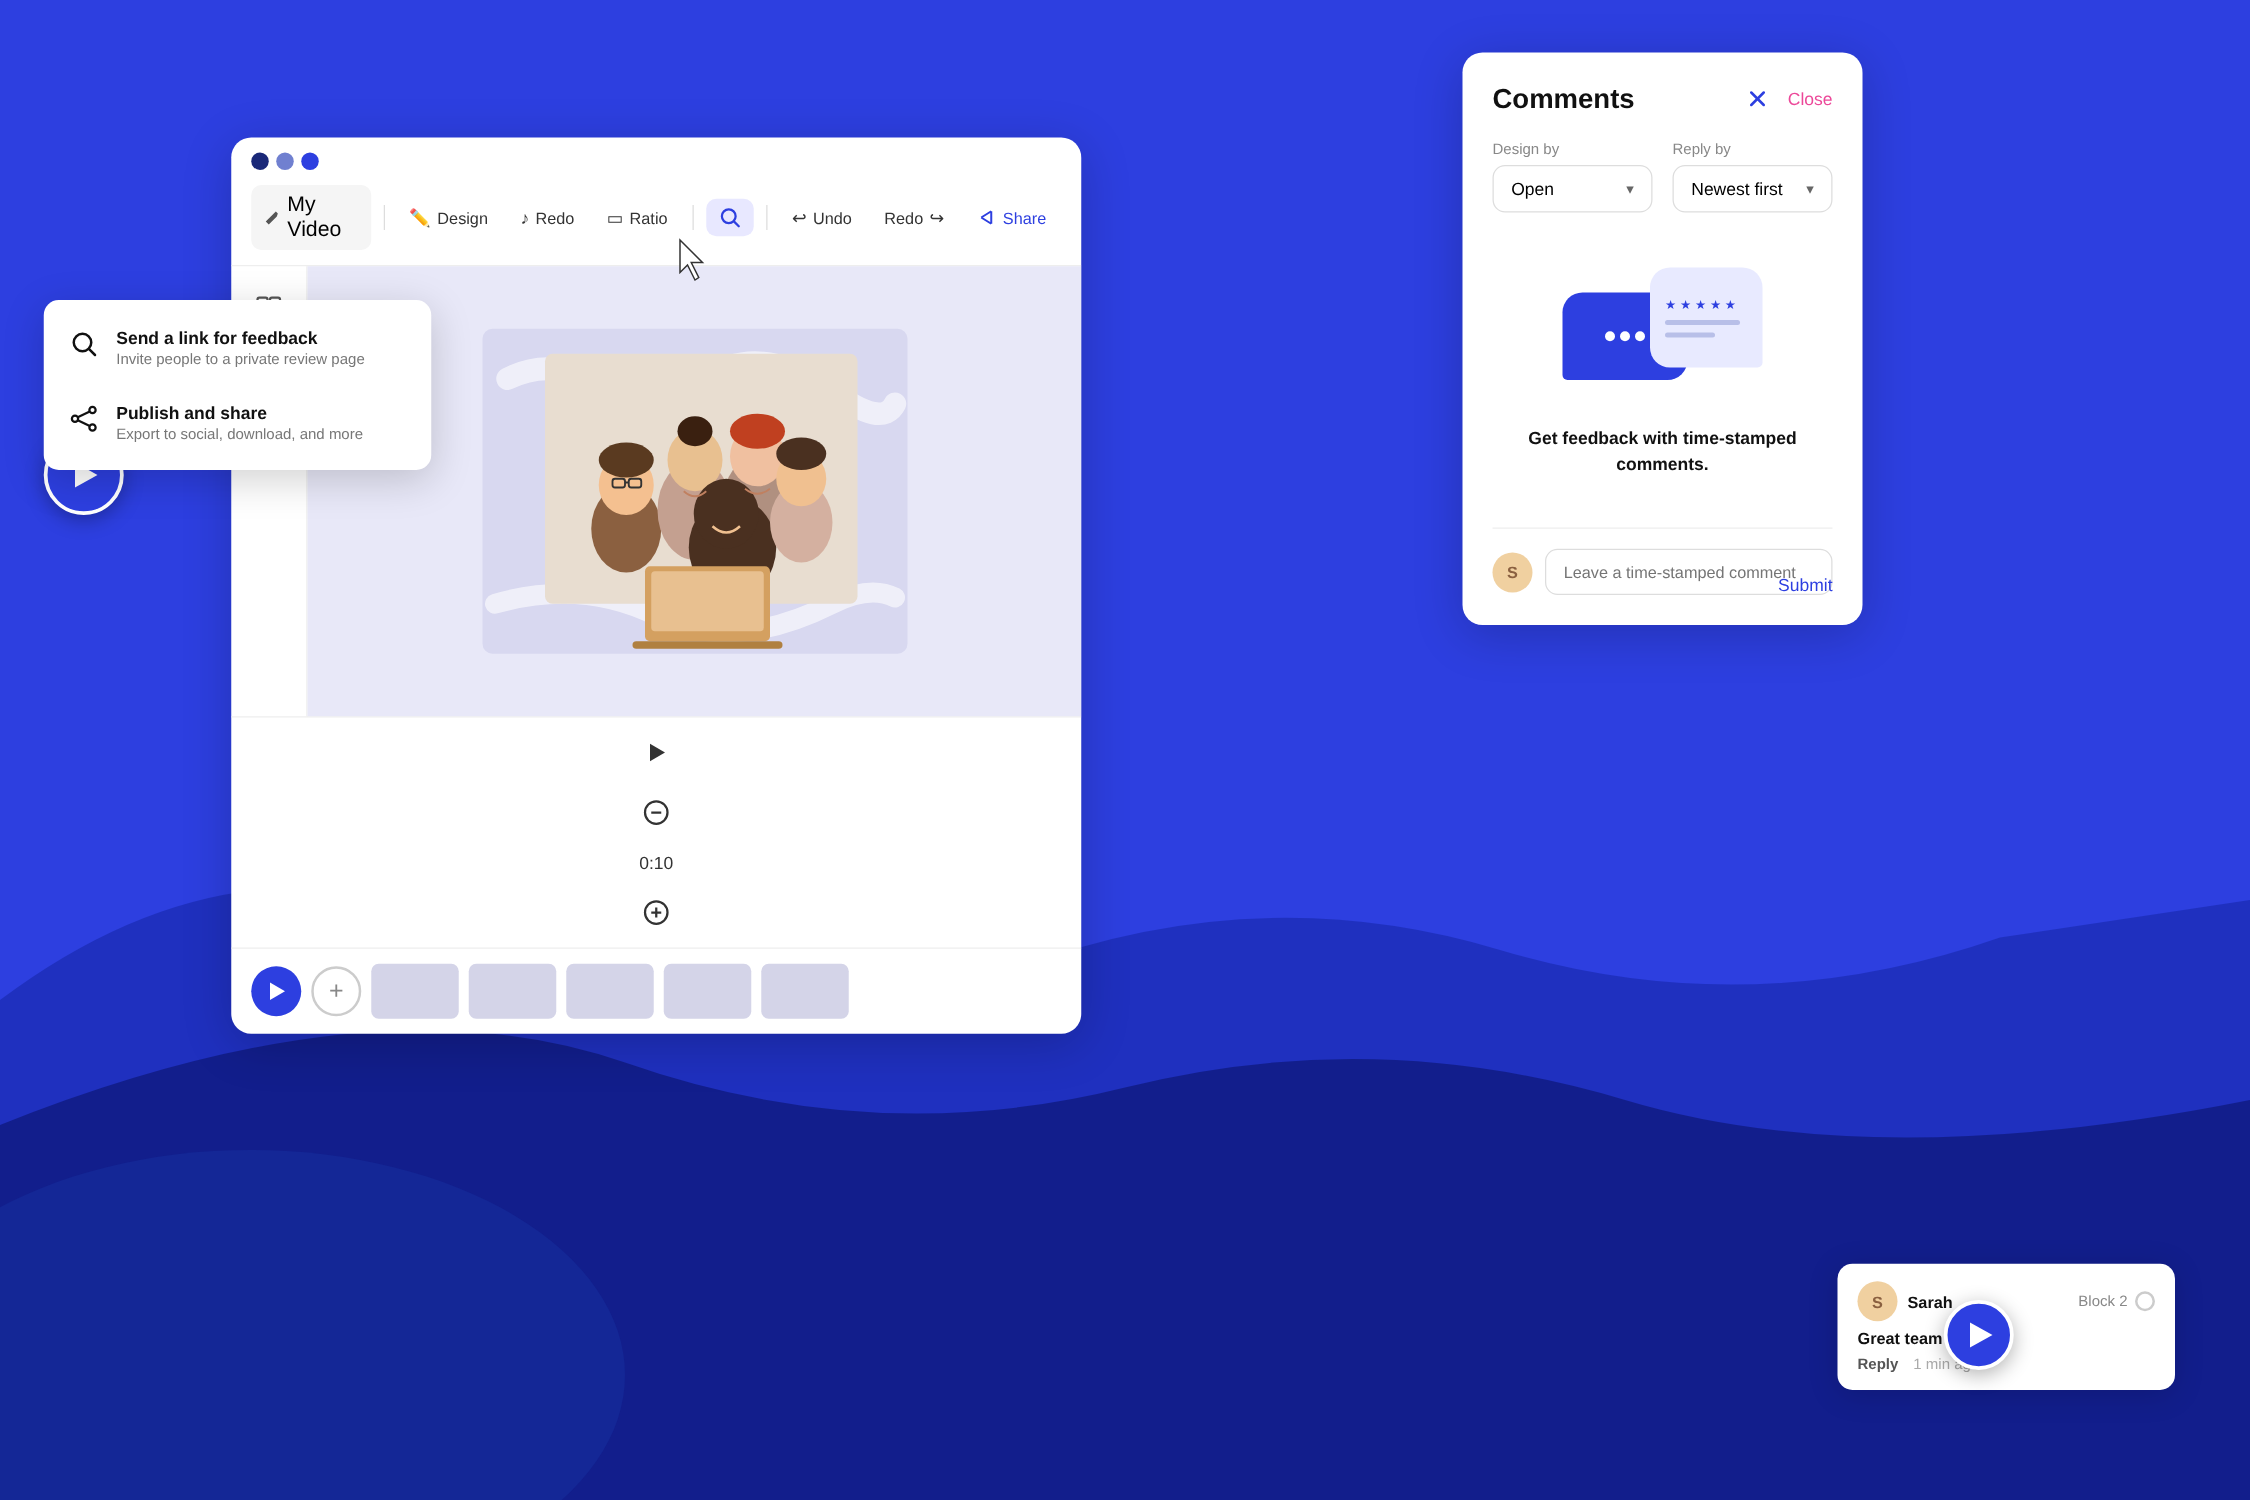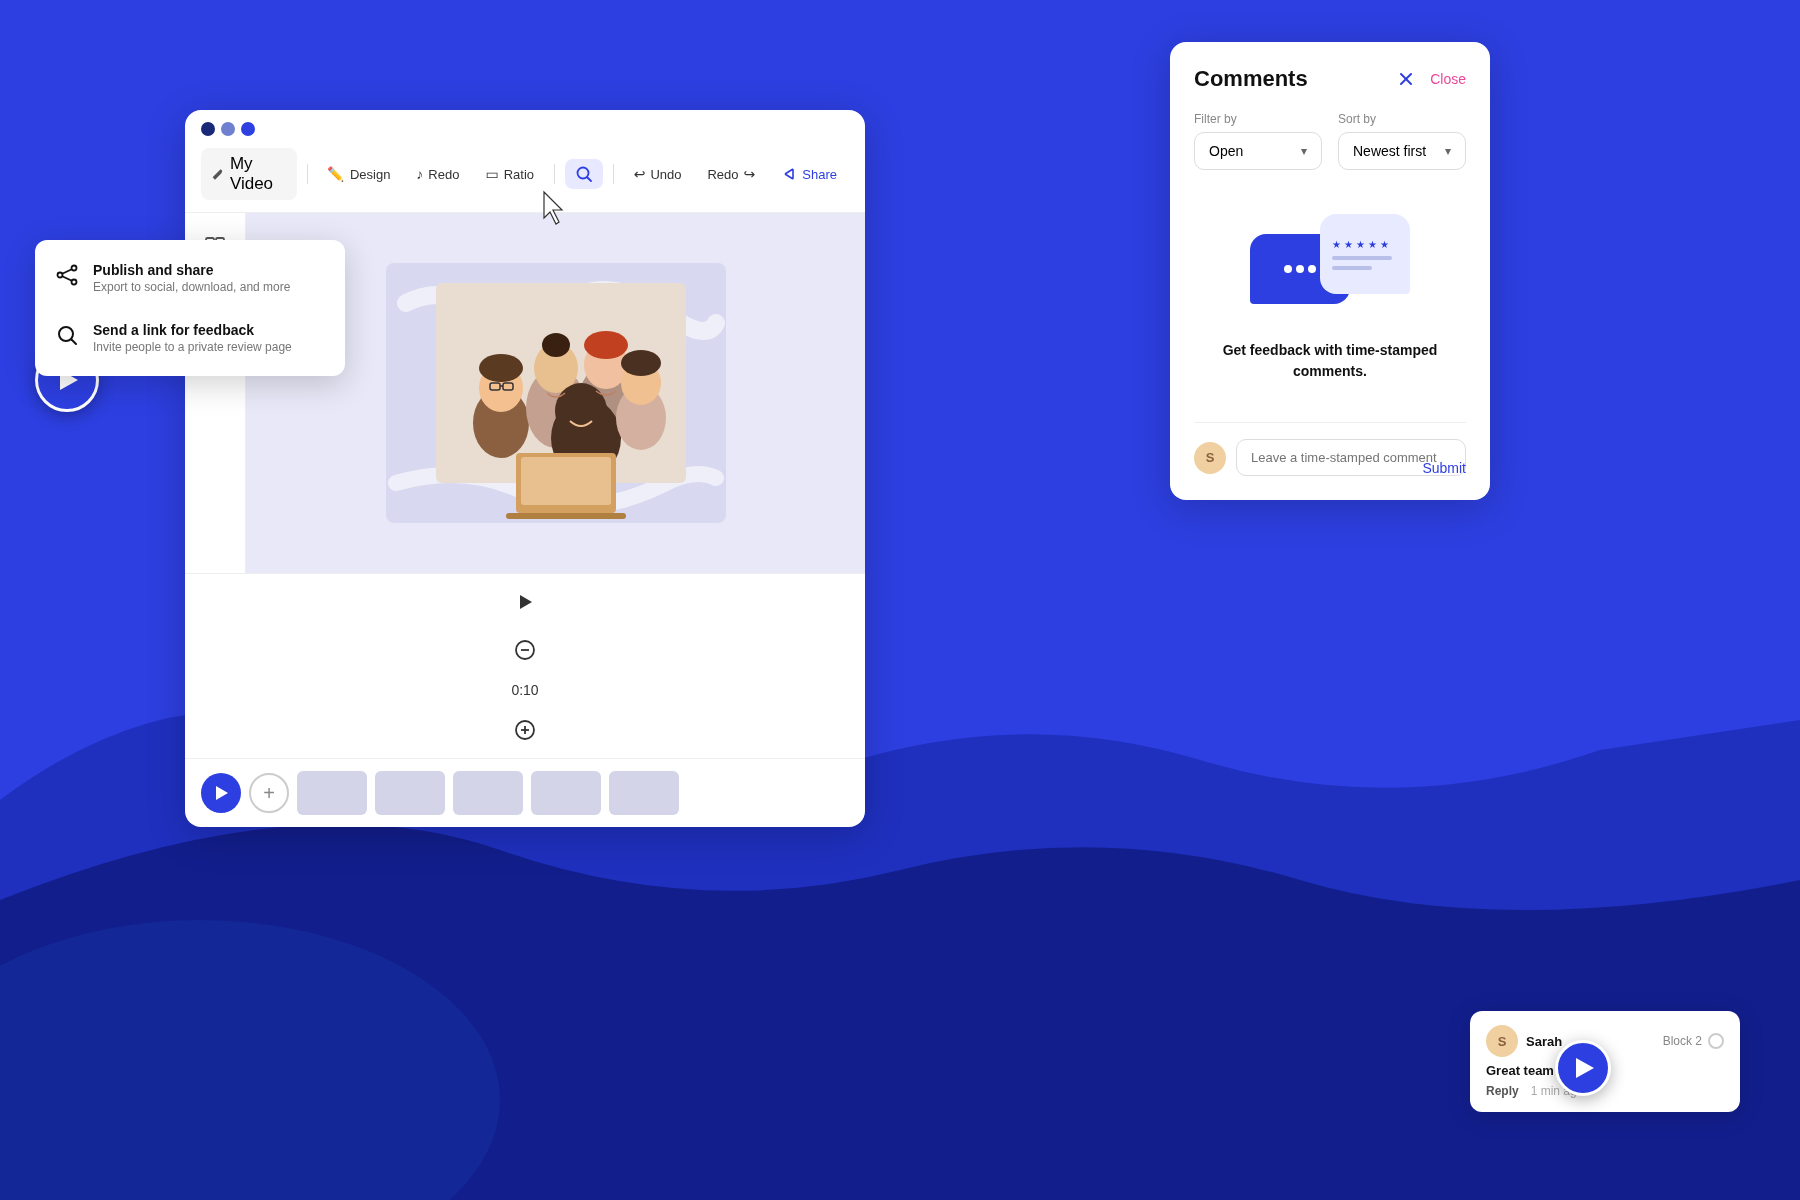--- a/index.html
+++ b/index.html
@@ -586,42 +586,42 @@
 <div class="play-float-left">
   <div class="play-btn-float">
     <div class="triangle"></div>
   </div>
 </div>
 
 <div class="share-menu">
   <div class="share-menu-item">
     <div class="share-menu-icon">
       <svg width="22" height="22" viewBox="0 0 22 22" fill="none">
+        <circle cx="10" cy="10" r="7" stroke="#111" stroke-width="2"></circle>
+        <line x1="15.5" y1="15.5" x2="20" y2="20" stroke="#111" stroke-width="2" stroke-linecap="round"></line>
+      </svg>
+    </div>
+    <div class="share-menu-text">
+      <h4>Send a link for feedback</h4>
+      <p>Invite people to a private review page</p>
+    </div>
+  </div>
+  <div class="share-menu-item">
+    <div class="share-menu-icon">
+      <svg width="22" height="22" viewBox="0 0 22 22" fill="none">
         <circle cx="18" cy="4" r="2.5" stroke="#111" stroke-width="1.8"></circle>
         <circle cx="18" cy="18" r="2.5" stroke="#111" stroke-width="1.8"></circle>
         <circle cx="4" cy="11" r="2.5" stroke="#111" stroke-width="1.8"></circle>
         <line x1="6.2" y1="9.8" x2="15.8" y2="5.2" stroke="#111" stroke-width="1.8"></line>
         <line x1="6.2" y1="12.2" x2="15.8" y2="16.8" stroke="#111" stroke-width="1.8"></line>
       </svg>
     </div>
     <div class="share-menu-text">
       <h4>Publish and share</h4>
       <p>Export to social, download, and more</p>
-    </div>
-  </div>
-  <div class="share-menu-item">
-    <div class="share-menu-icon">
-      <svg width="22" height="22" viewBox="0 0 22 22" fill="none">
-        <circle cx="10" cy="10" r="7" stroke="#111" stroke-width="2"></circle>
-        <line x1="15.5" y1="15.5" x2="20" y2="20" stroke="#111" stroke-width="2" stroke-linecap="round"></line>
-      </svg>
-    </div>
-    <div class="share-menu-text">
-      <h4>Send a link for feedback</h4>
-      <p>Invite people to a private review page</p>
     </div>
   </div>
 </div>
 
 <div class="editor-card">
 
   <div class="window-dots">
     <div class="dot" style="background:#1a2878;"></div>
     <div class="dot" style="background:#7080d0;"></div>
     <div class="dot" style="background:#2D3FE0;"></div>
@@ -792,28 +792,28 @@
       <svg width="16" height="16" viewBox="0 0 16 16" fill="none">
         <line x1="3" y1="3" x2="13" y2="13" stroke="#2D3FE0" stroke-width="2" stroke-linecap="round"></line>
         <line x1="13" y1="3" x2="3" y2="13" stroke="#2D3FE0" stroke-width="2" stroke-linecap="round"></line>
       </svg>
       <span>Close</span>
     </div>
   </div>
 
   <div class="comments-filters">
     <div class="filter-group">
-      <span class="filter-label">Filter by</span>
+      <span class="filter-label">Design by</span>
       <div class="filter-select">
         <span>Open</span>
         <span class="chevron-icon">▾</span>
       </div>
     </div>
     <div class="filter-group">
-      <span class="filter-label">Sort by</span>
+      <span class="filter-label">Reply by</span>
       <div class="filter-select">
         <span>Newest first</span>
         <span class="chevron-icon">▾</span>
       </div>
     </div>
   </div>
 
   <div class="comments-empty">
     <div class="bubble-illustration">
       <div class="bubble-main">

